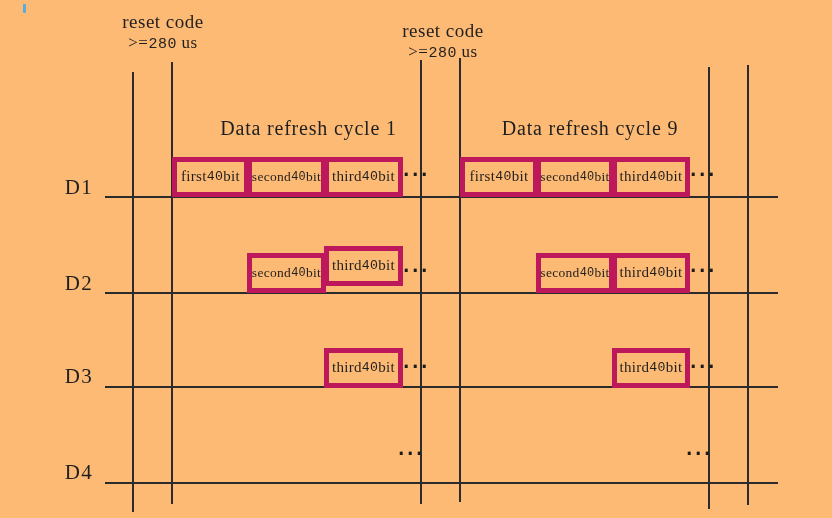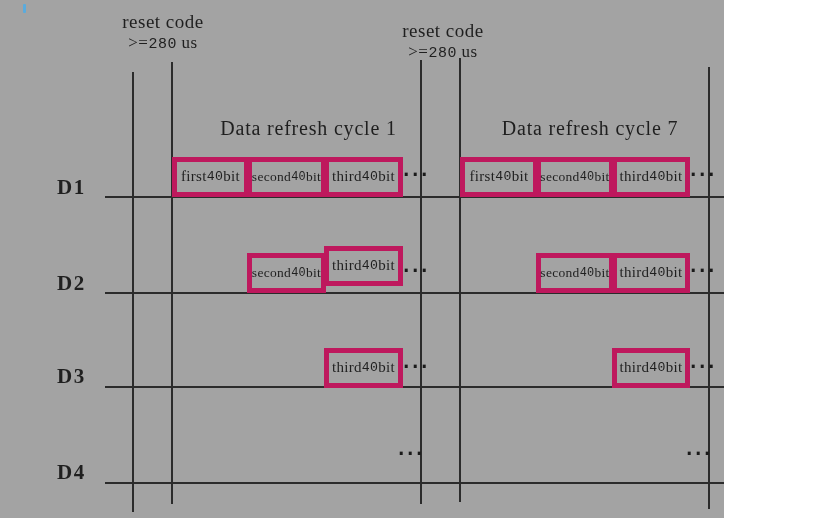--- a/index.html
+++ b/index.html
@@ -1,35 +1,35 @@
 <!DOCTYPE html>
 <html><head>
 <meta charset="utf-8">
 <style>
   html,body { margin:0; padding:0; background:#ffffff; }
   #stage {
-    position:relative; width:724px; height:518px; background:#a3a3a3;
+    position:relative; width:832px; height:518px; background:#fdba74;
     font-family:"Liberation Serif", serif; color:#1f1f1f; overflow:hidden;
   }
   .hl { position:absolute; height:2px; background:#2b2b2b; }
   .vl { position:absolute; width:2px;  background:#2b2b2b; }
   .box {
     position:absolute; border:5px solid #be185d; box-sizing:border-box;
     display:flex; align-items:center; justify-content:center; text-align:center;
     font-size:15px; line-height:1.05; white-space:pre-line; background:transparent;
     letter-spacing:0.3px;
   }
   .box.two { font-size:13.5px; }
   .dots {
     position:absolute; font-family:"DejaVu Sans", sans-serif; font-weight:700;
     font-size:17px; line-height:20px; letter-spacing:2.5px; color:#1a1a1a;
   }
   .sig {
     position:absolute; font-size:21px; line-height:24px; letter-spacing:1.5px;
-    width:44px; text-align:left;font-weight:bold;
+    width:44px; text-align:center;
   }
   .marker { position:absolute; text-align:center; }
   .marker .t1 { font-size:19px; line-height:23px; letter-spacing:0.5px; }
   .marker .t2 { font-size:17px; line-height:19px; letter-spacing:0.5px; }
   .marker.stack .t1, .marker.stack .t2 { font-size:19px; line-height:25px; }
   .cycle-title {
     position:absolute; font-size:20px; line-height:23px; letter-spacing:0.8px;
     text-align:center;
     margin-left:20px;
   }
@@ -61,21 +61,21 @@
   <div class="marker" style="left:108px;top:10px;width:110px">
     <div class="t1">reset code</div>
     <div class="t2 mixnum">&gt;=<span class="num">280</span> us</div>
   </div>
   <div class="marker" style="left:388px;top:19px;width:110px">
     <div class="t1">reset code</div>
     <div class="t2 mixnum">&gt;=<span class="num">280</span> us</div>
   </div>
 
   <div class="cycle-title" style="left:172px;top:117px;width:233px">Data refresh cycle 1</div>
-  <div class="cycle-title" style="left:455px;top:117px;width:230px">Data refresh cycle 7</div>
+  <div class="cycle-title" style="left:455px;top:117px;width:230px">Data refresh cycle 9</div>
 
   <div class="sig" style="left:57px;top:175px">D1</div>
   <div class="sig" style="left:57px;top:271px">D2</div>
   <div class="sig" style="left:57px;top:364px">D3</div>
   <div class="sig" style="left:57px;top:460px">D4</div>
 
   <div class="box mixnum" style="left:172px;top:157px;width:77px;height:40px">first <span class="num">40</span> bit</div>
   <div class="box two mixnum" style="left:247px;top:157px;width:79px;height:40px">second
 <span class="num">40</span> bit</div>
   <div class="box mixnum" style="left:324px;top:157px;width:79px;height:40px">third <span class="num">40</span> bit</div>

